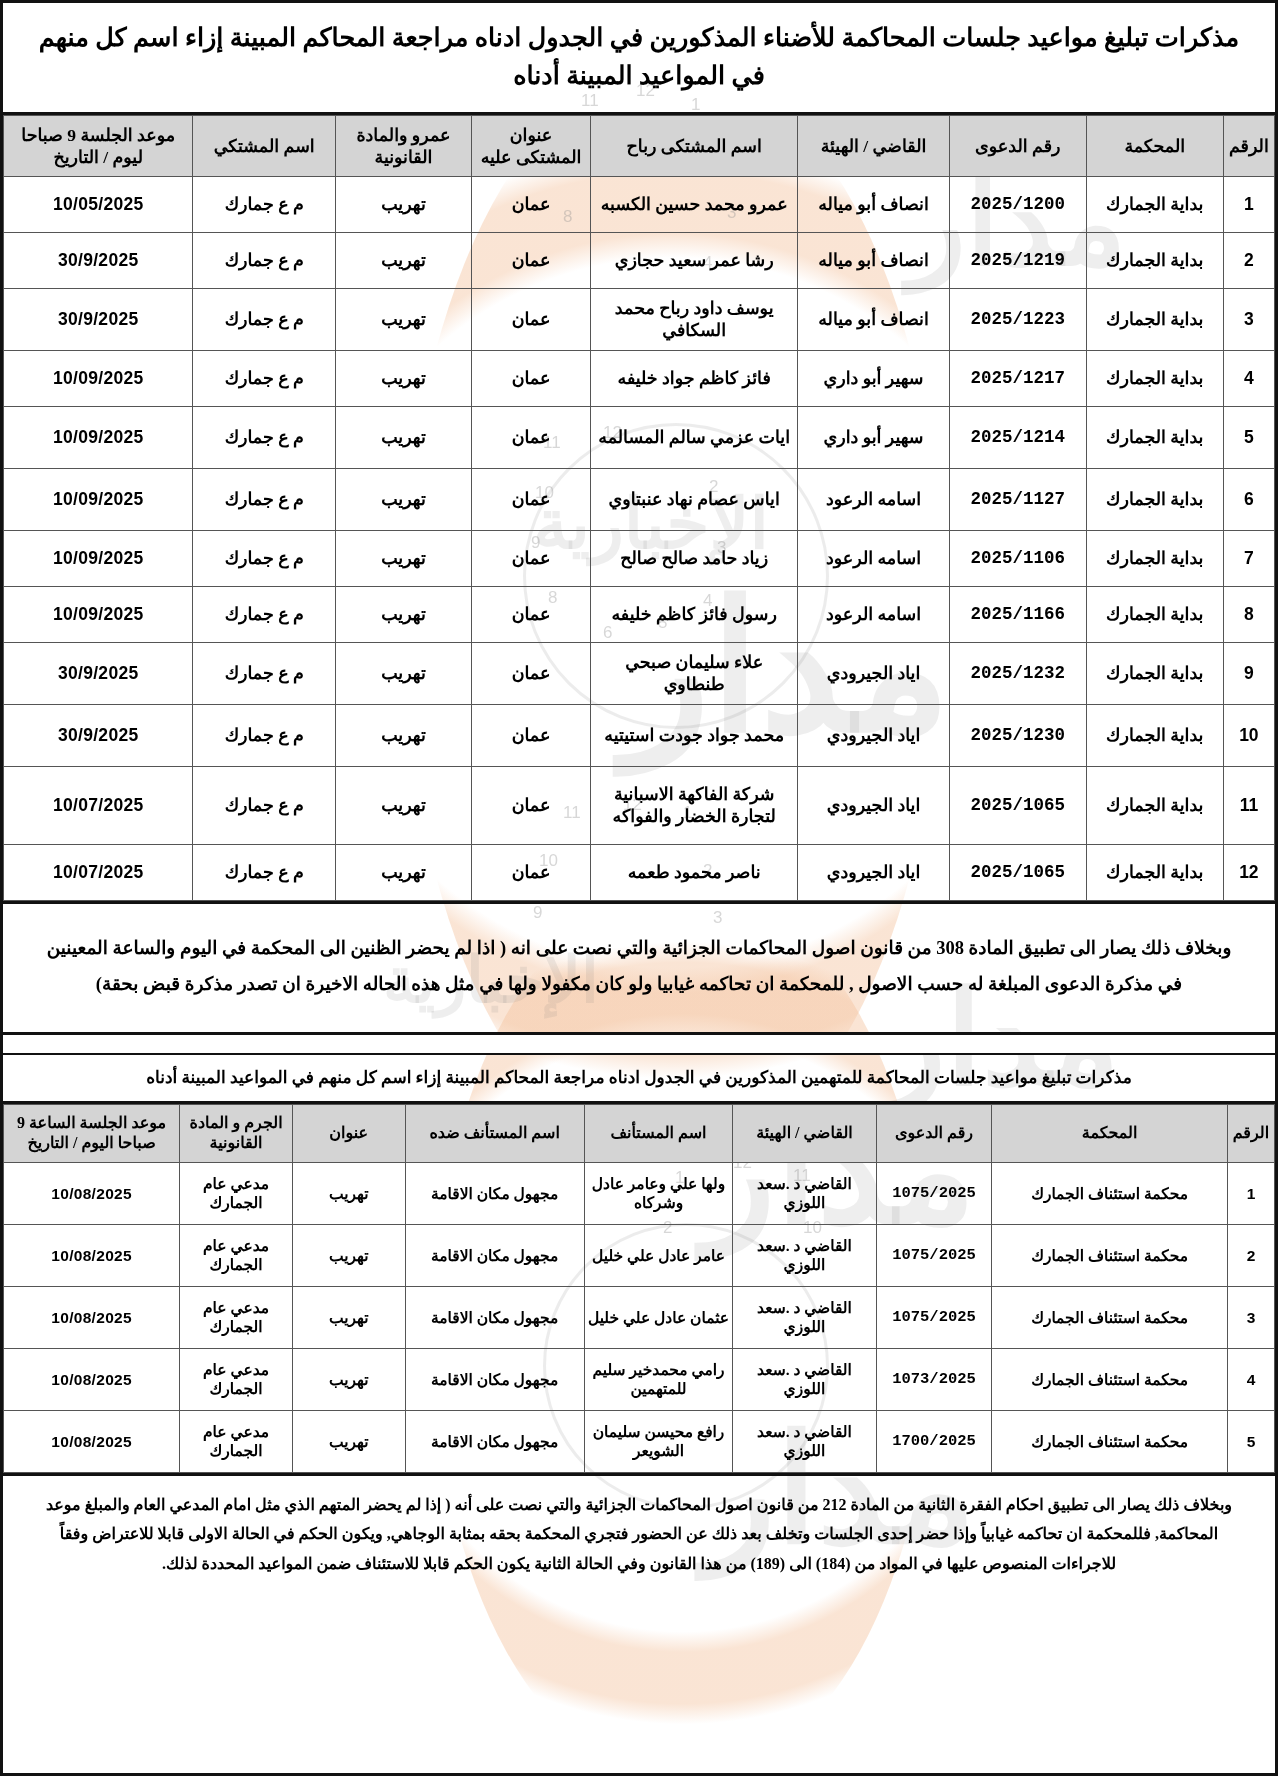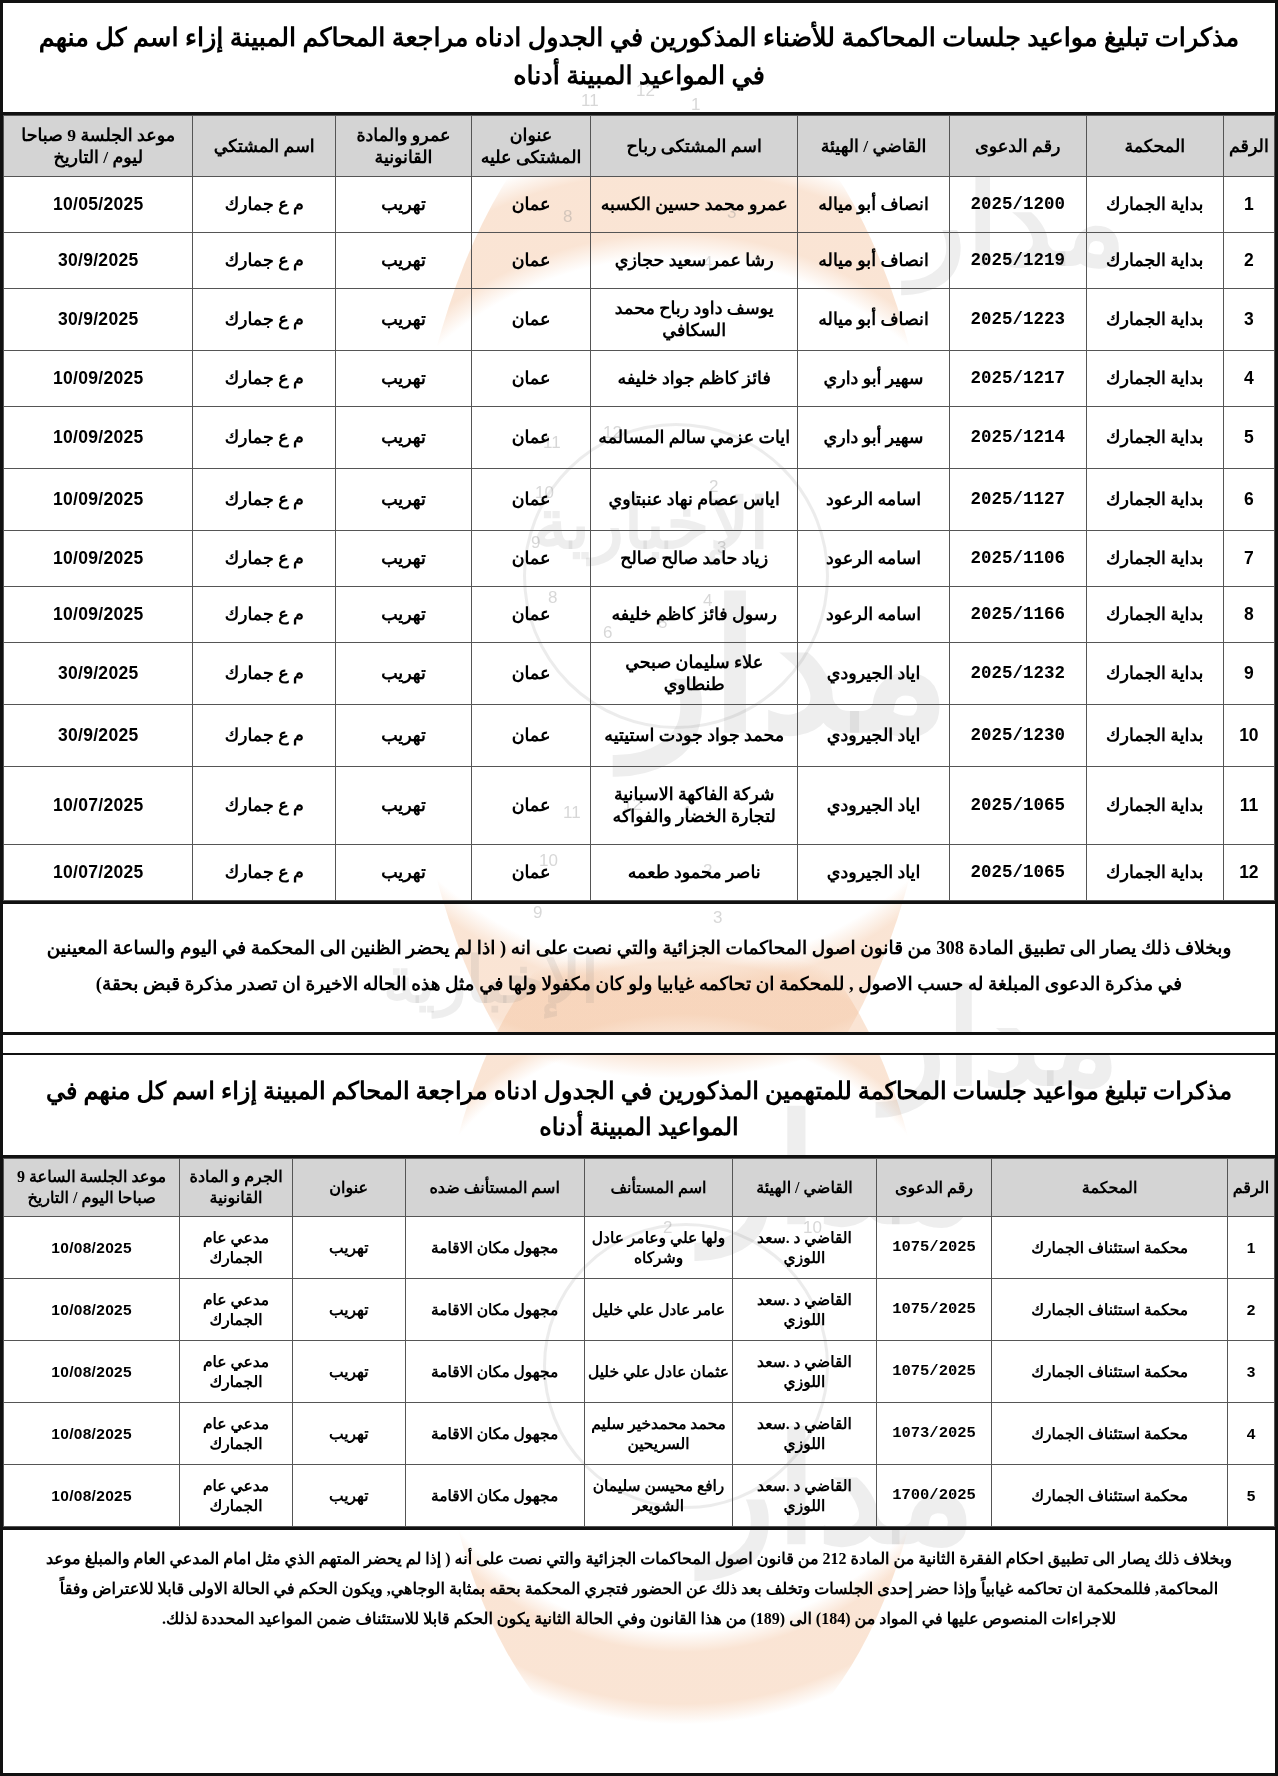--- a/index.html
+++ b/index.html
@@ -71,22 +71,22 @@
     font-weight: bold;
     line-height: 1.5;
     border-bottom: 3px solid #111;
   }
   .title-1 {
     font-size: 25.5px;
     padding-top: 16px;
     padding-bottom: 16px;
   }
   .title-2 {
-    font-size: 24px;
-    padding-top: 18px;
+    font-size: 17px;
+    padding-top: 10px;
     padding-bottom: 10px;
     border-top: 2px solid #111;
   }
 
   
   table.grid {
     border-collapse: collapse;
     width: 100%;
     table-layout: fixed;
   }
@@ -432,21 +432,21 @@
           <td>مجهول مكان الاقامة</td>
           <td>تهريب</td>
           <td>مدعي عام الجمارك</td>
           <td class="date-cell">10/08/2025</td>
         </tr>
         <tr>
           <td class="num-cell">4</td>
           <td>محكمة استئناف الجمارك</td>
           <td class="case-cell">1073/2025</td>
           <td>القاضي د .سعد اللوزي</td>
-          <td>محمد محمدخير سليم السريحين</td>
+          <td>رامي محمدخير سليم للمتهمين</td>
           <td>مجهول مكان الاقامة</td>
           <td>تهريب</td>
           <td>مدعي عام الجمارك</td>
           <td class="date-cell">10/08/2025</td>
         </tr>
         <tr>
           <td class="num-cell">5</td>
           <td>محكمة استئناف الجمارك</td>
           <td class="case-cell">1700/2025</td>
           <td>القاضي د .سعد اللوزي</td>

